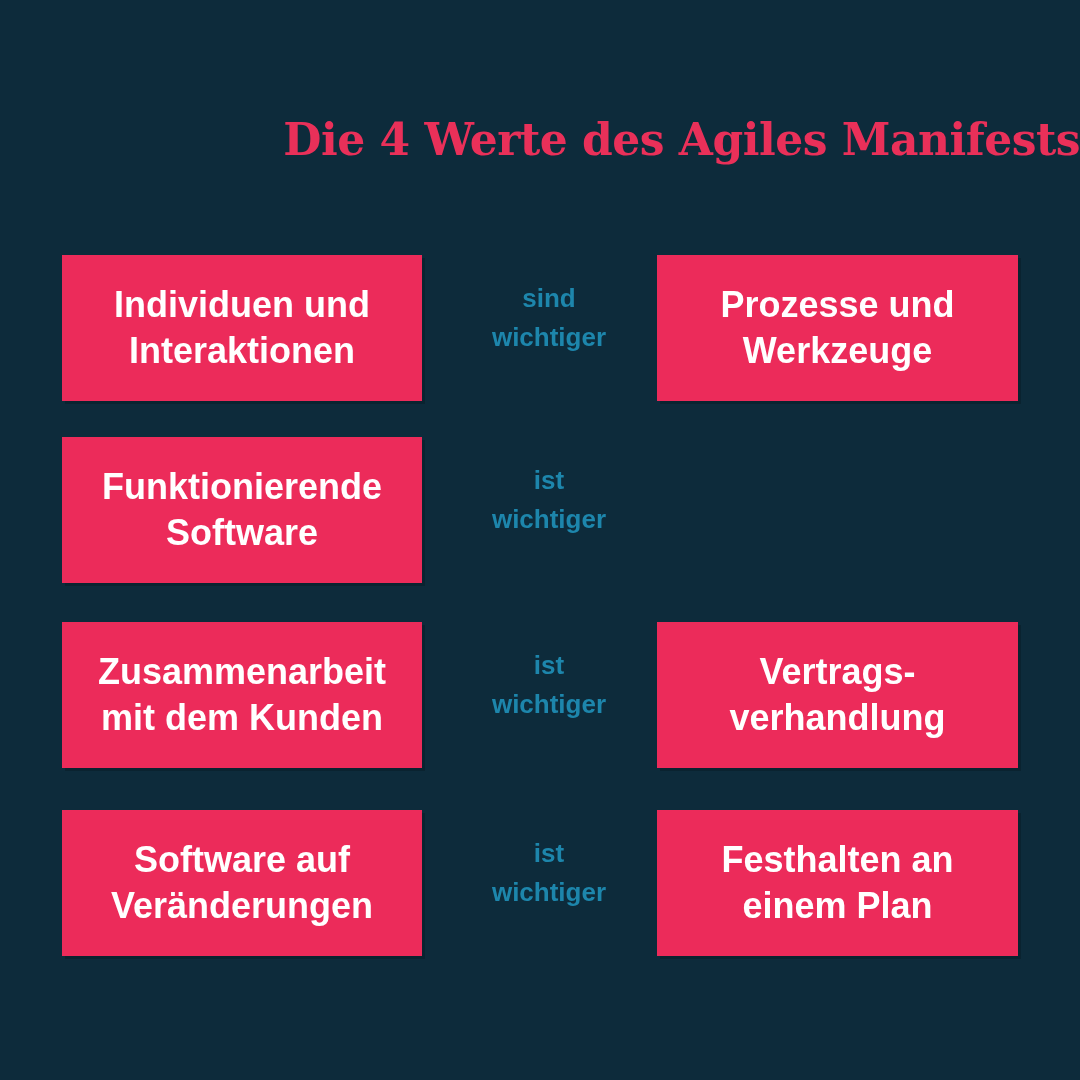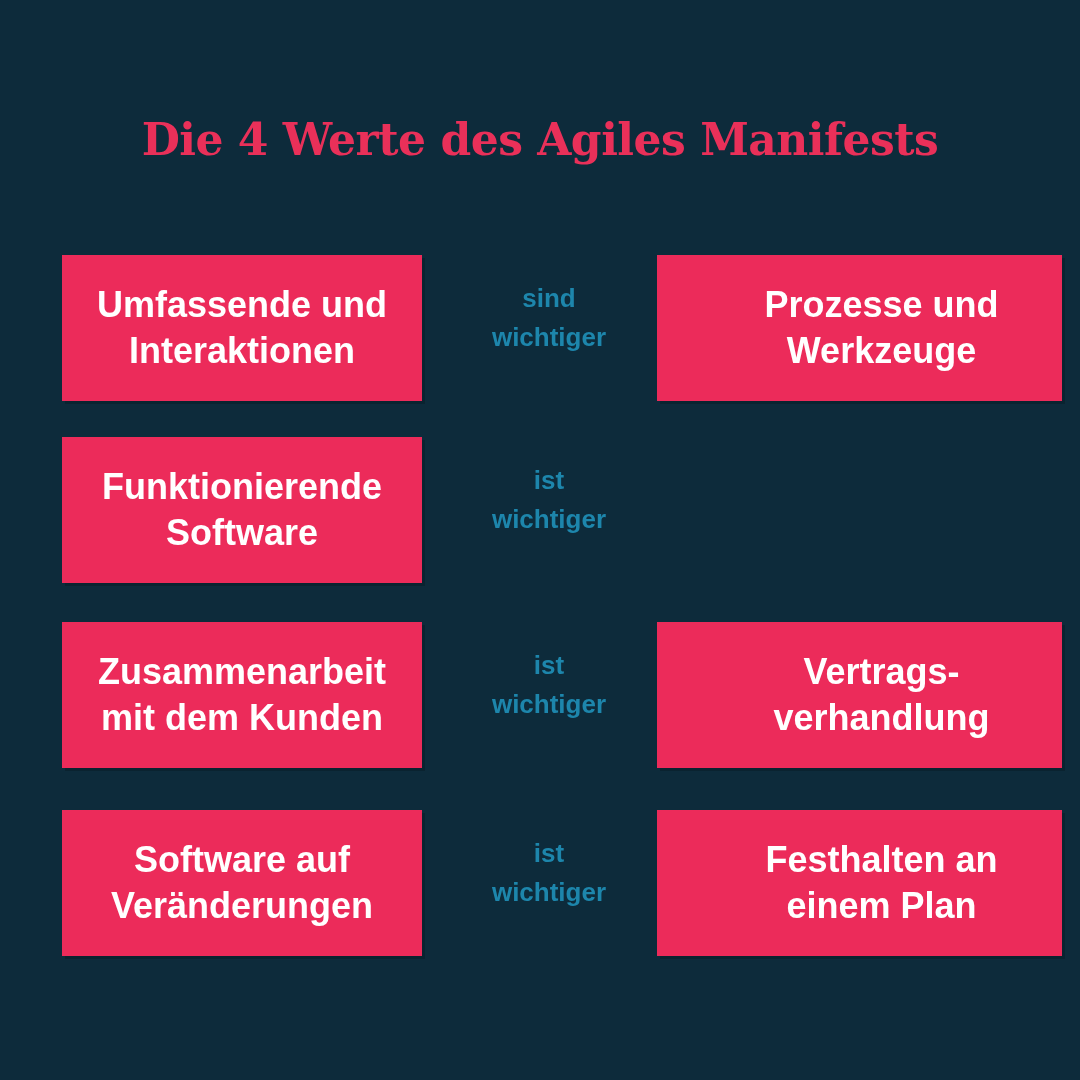--- a/index.html
+++ b/index.html
@@ -15,21 +15,21 @@
   .canvas{
     position:relative;
     width:1080px;height:1080px;
     background:var(--background);
     overflow:hidden;
     font-family:"Liberation Sans",sans-serif;
   }
   .title{
     position:absolute;
     top:114px;left:0;right:0;
-    text-align:center;
+    text-align:right;
     font-family:"DejaVu Serif",serif;
     font-weight:bold;
     font-size:44px;
     letter-spacing:-0.5px;
     color:var(--title);
     white-space:pre-line;
   }
   .row{
     position:absolute;left:0;width:1080px;height:146px;
   }
@@ -43,42 +43,42 @@
     color:var(--box_text);
     display:flex;align-items:center;justify-content:center;
     text-align:center;
     font-weight:bold;
     font-size:36px;
     line-height:1.28;
     white-space:pre-line;
     box-shadow:3px 3px 0 var(--box_shadow);
   }
   .box-left{left:62px;width:360px;}
-  .box-right{left:657px;width:361px;padding-left:44px;}
+  .box-right{left:657px;width:361px;}
   .middle{
     position:absolute;left:422px;width:254px;top:0;height:146px;
     display:flex;align-items:center;justify-content:center;
     text-align:center;
     color:var(--accent_text);
     font-weight:bold;
     font-size:26px;
     line-height:1.5;
     white-space:pre-line;
     transform:translateY(-10px);
   }
 </style>
 </head>
 <body>
 
 <div class="canvas">
 
   <div class="title">Die 4 Werte des Agiles Manifests</div>
 
   <div class="row row-1">
-    <div class="box box-left">Umfassende und
+    <div class="box box-left">Individuen und
 Interaktionen</div>
     <div class="middle">sind
 wichtiger</div>
     <div class="box box-right">Prozesse und
 Werkzeuge</div>
   </div>
 
   <div class="row row-2">
     <div class="box box-left">Funktionierende
 Software</div>

